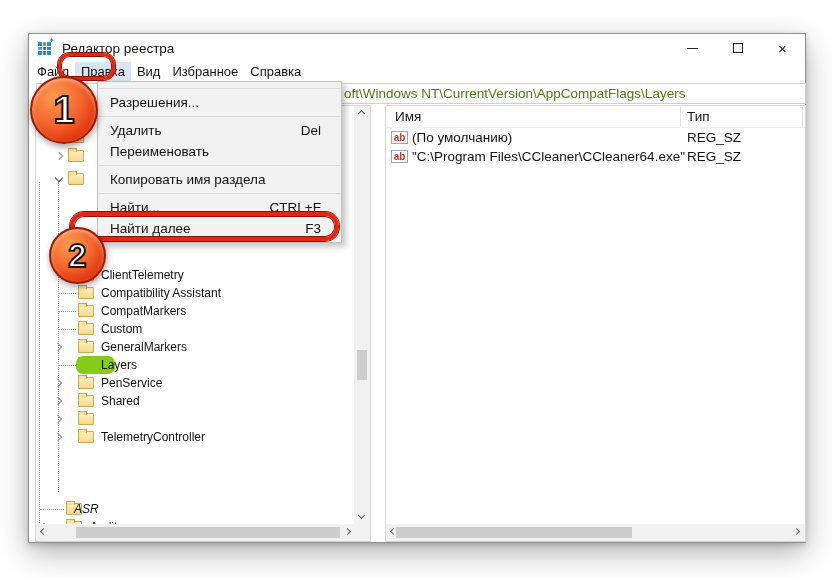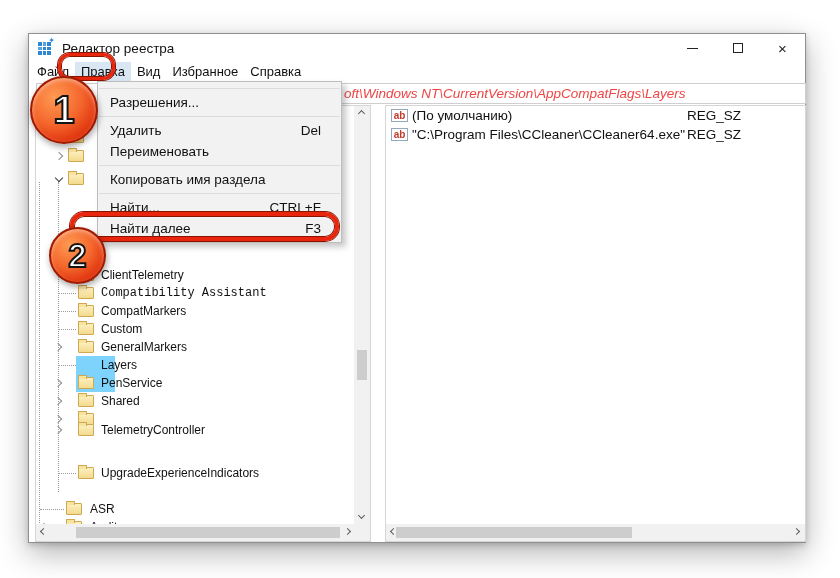--- a/index.html
+++ b/index.html
@@ -25,42 +25,42 @@
   .glyph-min { width:11px; height:1px; background:#222; display:block; }
   .glyph-max { width:10px; height:10px; border:1px solid #222; display:block; }
   .glyph-close { font-size:15px; line-height:15px; color:#222; }
 
   .menubar { position:absolute; left:0; top:28px; width:100%; height:19px; background:#fff;
              display:flex; font-size:13px; color:#111; padding-left:2px; }
   .menubar .mitem { padding:2px 6px 3px 6px; white-space:nowrap; }
   .menubar .mitem.open { background:#d9e7f5; }
 
   .addressbar { position:absolute; left:7px; top:49px; width:770px; height:21px;
-                border:1px solid #cfcfcf; background:#fff; font-size:13.5px; color:#ef4444;
-                line-height:19px; padding-left:307px; white-space:nowrap; overflow:hidden;font-style:italic; }
+                border:1px solid #cfcfcf; background:#fff; font-size:13.5px; color:#4d7c0f;
+                line-height:19px; padding-left:307px; white-space:nowrap; overflow:hidden; }
 
   
   .panel { position:absolute; background:#fff; border:1px solid #d6d6d6; overflow:hidden; }
   .tree-panel   { left:6px;  top:71px; width:336px; height:437px; }
   .values-panel { left:356px; top:71px; width:421px; height:437px; }
 
   
   .tree-inner { position:absolute; inset:0; font-size:12px; color:#111; }
   .vline { position:absolute; width:0; border-left:1px dotted #9a9a9a; }
   .trow { position:absolute; height:18px; left:0; width:320px; }
   .stub { position:absolute; top:9px; height:0; border-top:1px dotted #9a9a9a; }
   .chev { position:absolute; width:6px; height:6px; border-top:1px solid #8f8f8f; border-right:1px solid #8f8f8f; }
   .chev.right { transform:rotate(45deg); top:6px; }
   .chev.down  { transform:rotate(135deg); top:5px; border-color:#3c3c3c; }
   .folder { position:absolute; top:3px; width:16px; height:12px; background:linear-gradient(#fdf0c0,#f3da8e);
             border:1px solid #d0a850; border-radius:1px; }
   .folder:before { content:""; position:absolute; left:-1px; top:-3px; width:7px; height:3px;
             background:#f7e3a0; border:1px solid #d0a850; border-bottom:none; border-radius:1px 1px 0 0; }
   .tlabel { position:absolute; top:0; line-height:18px; white-space:nowrap; }
-  .trow .selwrap { position:absolute; top:0; height:36px; background:#7dd3fc; }
+  .trow .selwrap { position:absolute; top:0; height:18px; background:#84cc16;border-radius:7px; }
 
   
   .vheader { position:relative; height:22px; font-size:13.5px; color:#111; border-bottom:1px solid #f0f0f0; }
   .vheader .h-name { position:absolute; left:9px; top:3px; }
   .vheader .h-type { position:absolute; left:301px; top:3px; }
   .colsep { position:absolute; top:1px; height:20px; width:0; border-left:1px solid #e2e2e2; }
   .vrow { position:relative; height:19px; font-size:13.5px; color:#111; }
   .vrow .vicon { position:absolute; left:5px; top:3px; width:17px; height:13px; background:#fff;
                  border:1px solid #98a8bc; font-size:10px; line-height:11px; font-weight:bold;
                  color:#c43a2a; text-align:center; font-family:"Liberation Sans", sans-serif; }
@@ -172,35 +172,34 @@
           </div>
           <div class="trow" style="top: 41px;">
             <span class="chev right" style="left: 20px;"></span>
             <span class="folder" style="left: 32px;"></span>
           </div>
           <div class="trow" style="top: 64px;">
             <span class="chev down" style="left: 20px;"></span>
             <span class="folder" style="left: 32px;"></span>
           </div>
           <div class="trow" style="top: 160px;"><span class="stub" style="left: 23px; width: 17px;"></span><span></span><span class="folder" style="left: 42px;"></span><span class="tlabel" style="left: 65px;">ClientTelemetry</span></div>
-          <div class="trow" style="top: 178px;"><span class="stub" style="left: 23px; width: 17px;"></span><span></span><span class="folder" style="left: 42px;"></span><span class="tlabel" style="left: 65px; font-family: Liberation Mono, monospace;">Compatibility Assistant</span></div>
+          <div class="trow" style="top: 178px;"><span class="stub" style="left: 23px; width: 17px;"></span><span></span><span class="folder" style="left: 42px;"></span><span class="tlabel" style="left: 65px;">Compatibility Assistant</span></div>
           <div class="trow" style="top: 196px;"><span class="stub" style="left: 23px; width: 17px;"></span><span></span><span class="folder" style="left: 42px;"></span><span class="tlabel" style="left: 65px;">CompatMarkers</span></div>
           <div class="trow" style="top: 214px;"><span class="stub" style="left: 23px; width: 17px;"></span><span></span><span class="folder" style="left: 42px;"></span><span class="tlabel" style="left: 65px;">Custom</span></div>
           <div class="trow" style="top: 232px;"><span class="chev right" style="left: 19px;"></span><span></span><span class="folder" style="left: 42px;"></span><span class="tlabel" style="left: 65px;">GeneralMarkers</span></div>
           <div class="trow" style="top: 250px;">
             <span class="stub" style="left: 23px; width: 17px;"></span>
             <span class="folder" style="left: 42px;"></span>
             <span class="selwrap" style="left: 40px; padding-right: 3px;"><span class="tlabel" style="position: relative; left: 25px;">Layers</span></span>
           </div>
           <div class="trow" style="top: 268px;"><span class="chev right" style="left: 19px;"></span><span></span><span class="folder" style="left: 42px;"></span><span class="tlabel" style="left: 65px;">PenService</span></div>
           <div class="trow" style="top: 286px;"><span class="chev right" style="left: 19px;"></span><span></span><span class="folder" style="left: 42px;"></span><span class="tlabel" style="left: 65px;">Shared</span></div>
           <div class="trow" style="top: 304px;"><span class="chev right" style="left: 19px;"></span><span></span><span class="folder" style="left: 42px;"></span></div>
-          <div class="trow" style="top: 315px; text-align: center;"><span class="chev right" style="left: 19px;"></span><span></span><span class="folder" style="left: 42px;"></span><span class="tlabel" style="left: 65px;">TelemetryController</span></div>
-          <div class="trow" style="top: 358px;"><span class="stub" style="left: 23px; width: 17px;"></span><span></span><span class="folder" style="left: 42px;"></span><span class="tlabel" style="left: 65px;">UpgradeExperienceIndicators</span></div>
-          <div class="trow" style="top: 394px;"><span class="stub" style="left: 4px; width: 24px;"></span><span></span><span class="folder" style="left: 30px;"></span><span class="tlabel" style="left: 54px;">ASR</span></div>
+          <div class="trow" style="top: 322px; text-align: center;"><span class="chev right" style="left: 19px;"></span><span></span><span class="folder" style="left: 42px;"></span><span class="tlabel" style="left: 65px;">TelemetryController</span></div>
+          <div class="trow" style="top: 394px;"><span class="stub" style="left: 4px; width: 24px;"></span><span></span><span class="folder" style="left: 30px;"></span><span class="tlabel" style="left: 38px; font-style: italic;">ASR</span></div>
           <div class="trow" style="top: 412px;"><span class="chev right" style="left: 5px;"></span><span></span><span class="folder" style="left: 30px;"></span><span class="tlabel" style="left: 54px;">Audit</span></div>
         </div>
       <div class="sb sb-v">
         <span class="sb-arrow" style="top:0;">
             <span class="a a-up"></span>
           </span>
         <span class="thumb" style="top:244px; height:30px;"></span>
         <span class="sb-arrow" style="bottom:17px;">
             <span class="a a-down"></span>
           </span>
@@ -211,20 +210,26 @@
           </span>
         <span class="thumb" style="left:40px; width:264px;"></span>
         <span class="sb-arrow" style="right:0;">
             <span class="a a-right"></span>
           </span>
       </div>
       <div class="corner"></div>
     </div>
 
     <div class="panel values-panel">
+      <div class="vheader">
+        <span class="h-name">Имя</span>
+        <span class="h-type">Тип</span>
+        <span class="colsep" style="left:294px;"></span>
+        <span class="colsep" style="left:416px;"></span>
+      </div>
       <div id="vrows">
           <div class="vrow">
             <span class="vicon">ab</span>
             <span class="vname">(По умолчанию)</span>
             <span class="vtype">REG_SZ</span>
           </div>
           <div class="vrow">
             <span class="vicon">ab</span>
             <span class="vname">"C:\Program Files\CCleaner\CCleaner64.exe"</span>
             <span class="vtype">REG_SZ</span>

